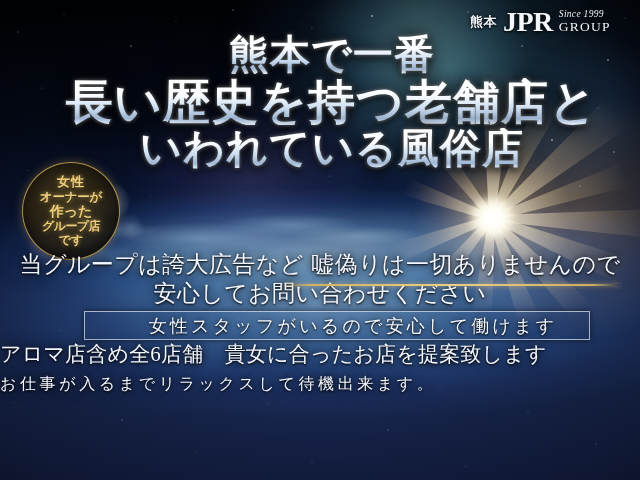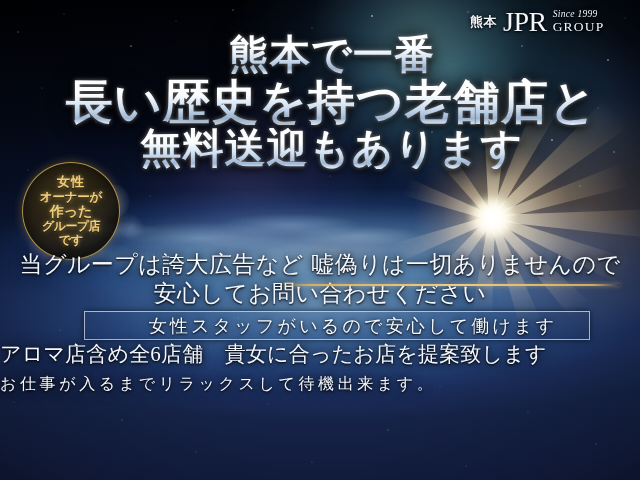--- a/index.html
+++ b/index.html
@@ -145,21 +145,21 @@
     display:flex;align-items:center;gap:6px;
     color:#f3f6fb;
     text-shadow:0 0 5px rgba(0,0,0,.85),0 1px 2px rgba(0,0,0,.9);
     white-space:nowrap;
   }
   #logo .kanji{
     font-size:13px;letter-spacing:.5px;font-weight:700;
     font-family:"DejaVu Serif",serif;
   }
   #logo .jpr{
-    font-size:28px;font-weight:400;letter-spacing:-.5px;line-height:1;
+    font-size:28px;font-weight:700;letter-spacing:-.5px;line-height:1;
     font-family:"Liberation Serif",serif;
   }
   #logo .rightcol{display:flex;flex-direction:column;line-height:1.05;}
   #logo .since{font-size:9.5px;font-style:italic;letter-spacing:.3px;}
   #logo .group{font-size:13.5px;letter-spacing:1.2px;}
 
   
   #headline{
     position:absolute;left:0;right:0;top:34px;
     text-align:center;
@@ -385,21 +385,21 @@
     <span class="jpr">JPR</span>
     <span class="rightcol">
       <span class="since">Since 1999</span>
       <span class="group">GROUP</span>
     </span>
   </div>
 
   <div id="headline">
     <span class="hl l1">熊本で一番</span>
     <span class="hl l2">長い歴史を持つ老舗店と</span>
-    <span class="hl l3">無料送迎もあります</span>
+    <span class="hl l3">いわれている風俗店</span>
   </div>
 
   <div id="badge">
     <span class="b1">女性</span>
     <span class="b2">オーナーが</span>
     <span class="b3">作った</span>
     <span class="b4">グループ店</span>
     <span class="b5">です</span>
   </div>
 

